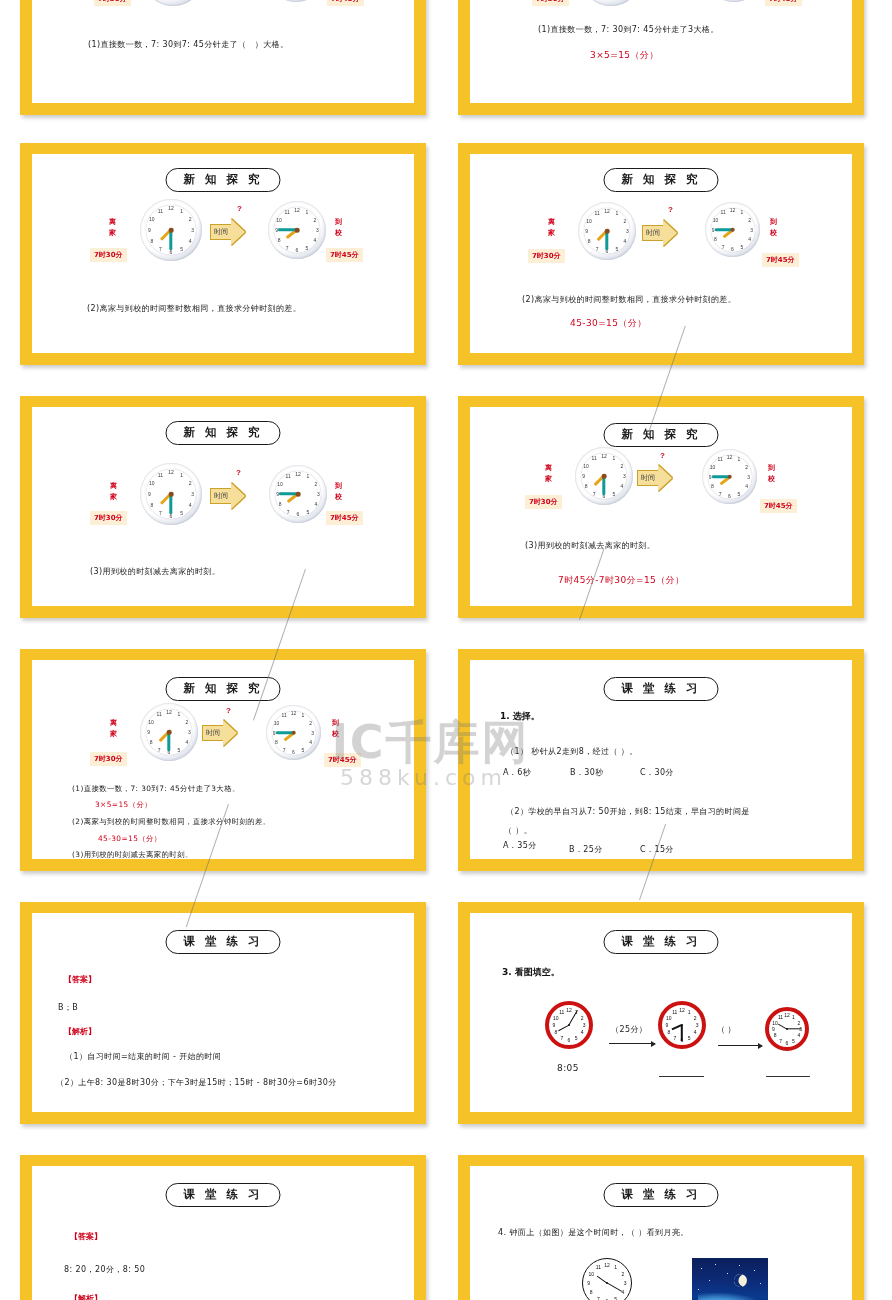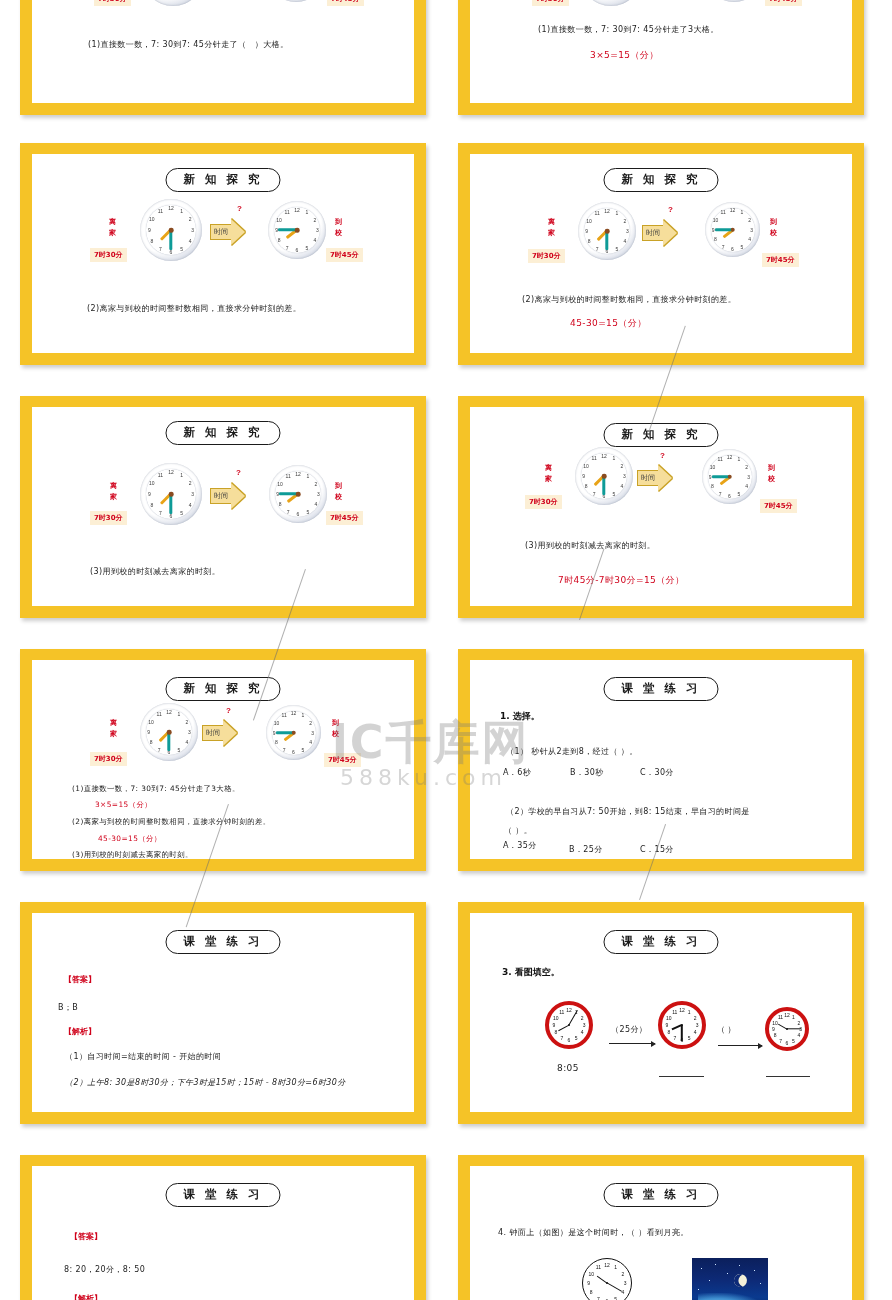--- a/index.html
+++ b/index.html
@@ -607,21 +607,21 @@
   </div>
 
   <div class="slide" style="left:20px; top:902px; width:406px; height:222px;">
     <div class="slide-inner">
       <div class="title-pill" style="top:17px;">课 堂 练 习</div>
 
       <div class="label-hd" style="left:32px; top:61px;">【答案】</div>
       <div class="btext" style="left:26px; top:88px;">B；B</div>
       <div class="label-hd" style="left:32px; top:113px;">【解析】</div>
       <div class="btext" style="left:33px; top:137px;">（1）自习时间=结束的时间 - 开始的时间</div>
-      <div class="btext" style="left:33px; top:163px;font-style:italic;">（2）上午8: 30是8时30分；下午3时是15时；15时 - 8时30分=6时30分</div>
+      <div class="btext" style="left:24px; top:163px;">（2）上午8: 30是8时30分；下午3时是15时；15时 - 8时30分=6时30分</div>
       <div class="btext" style="left:30px; top:192px;">。</div>
     </div>
   </div>
 
   <div class="slide" style="left:458px; top:902px; width:406px; height:222px;">
     <div class="slide-inner">
       <div class="title-pill" style="top:17px;">课 堂 练 习</div>
       <div class="qhead" style="left:32px; top:53px;">3. 看图填空。</div>
 
       <div class="rclock" style="left:75px; top:88px; width:48px; height:48px;">

